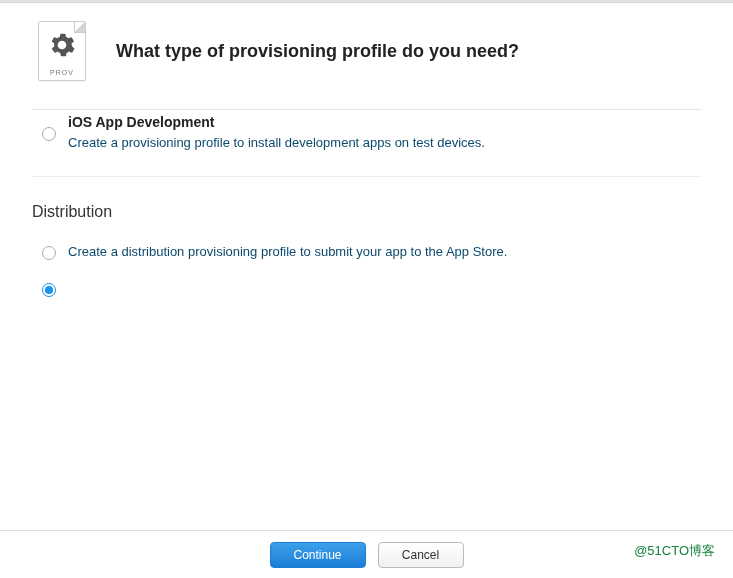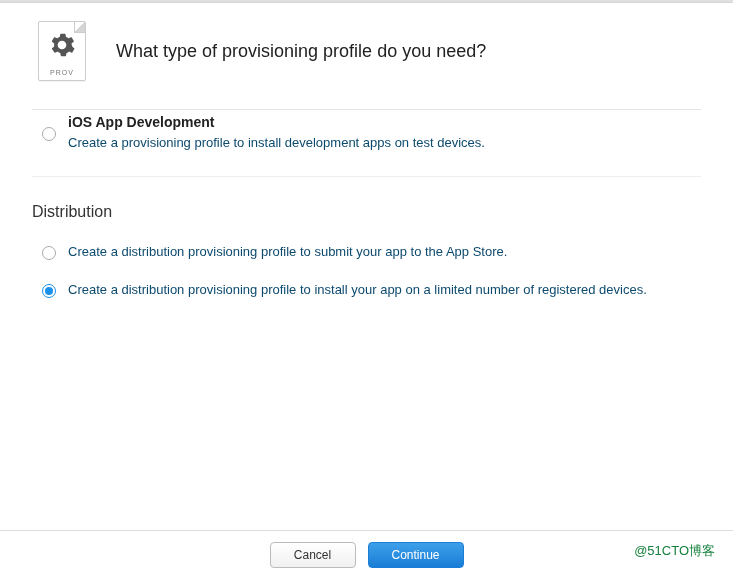--- a/index.html
+++ b/index.html
@@ -49,21 +49,21 @@
       top: 10px;
     }
     .prov-label {
       font-size: 7px;
       color: #777;
       padding-bottom: 4px;
       letter-spacing: 1px;
     }
     .title {
       font-size: 18px;
-      font-weight: 400;
+      font-weight: 700;
       color: #222;
     }
     .divider {
       height: 1px;
       background: #e5e5e5;
       margin: 10px 32px 0 32px;
     }
     .content {
       padding: 0 32px;
     }
@@ -195,24 +195,23 @@
   <div class="option">
     <div class="radio"></div>
     <div class="option-body">
       <div class="option-desc">Create a distribution provisioning profile to submit your app to the App Store.</div>
     </div>
   </div>
 
   <div class="option">
     <div class="radio selected"></div>
     <div class="option-body">
-      <div class="option-desc">Create a distribution provisioning profile to install your app on a limited number of registered devices.</div>
     </div>
   </div>
 
 </div>
 
 <div class="footer">
+  <button class="btn btn-primary">Continue</button>
   <button class="btn">Cancel</button>
-  <button class="btn btn-primary">Continue</button>
 </div>
 
 <div class="watermark">@51CTO博客</div>
 
 </body></html>

